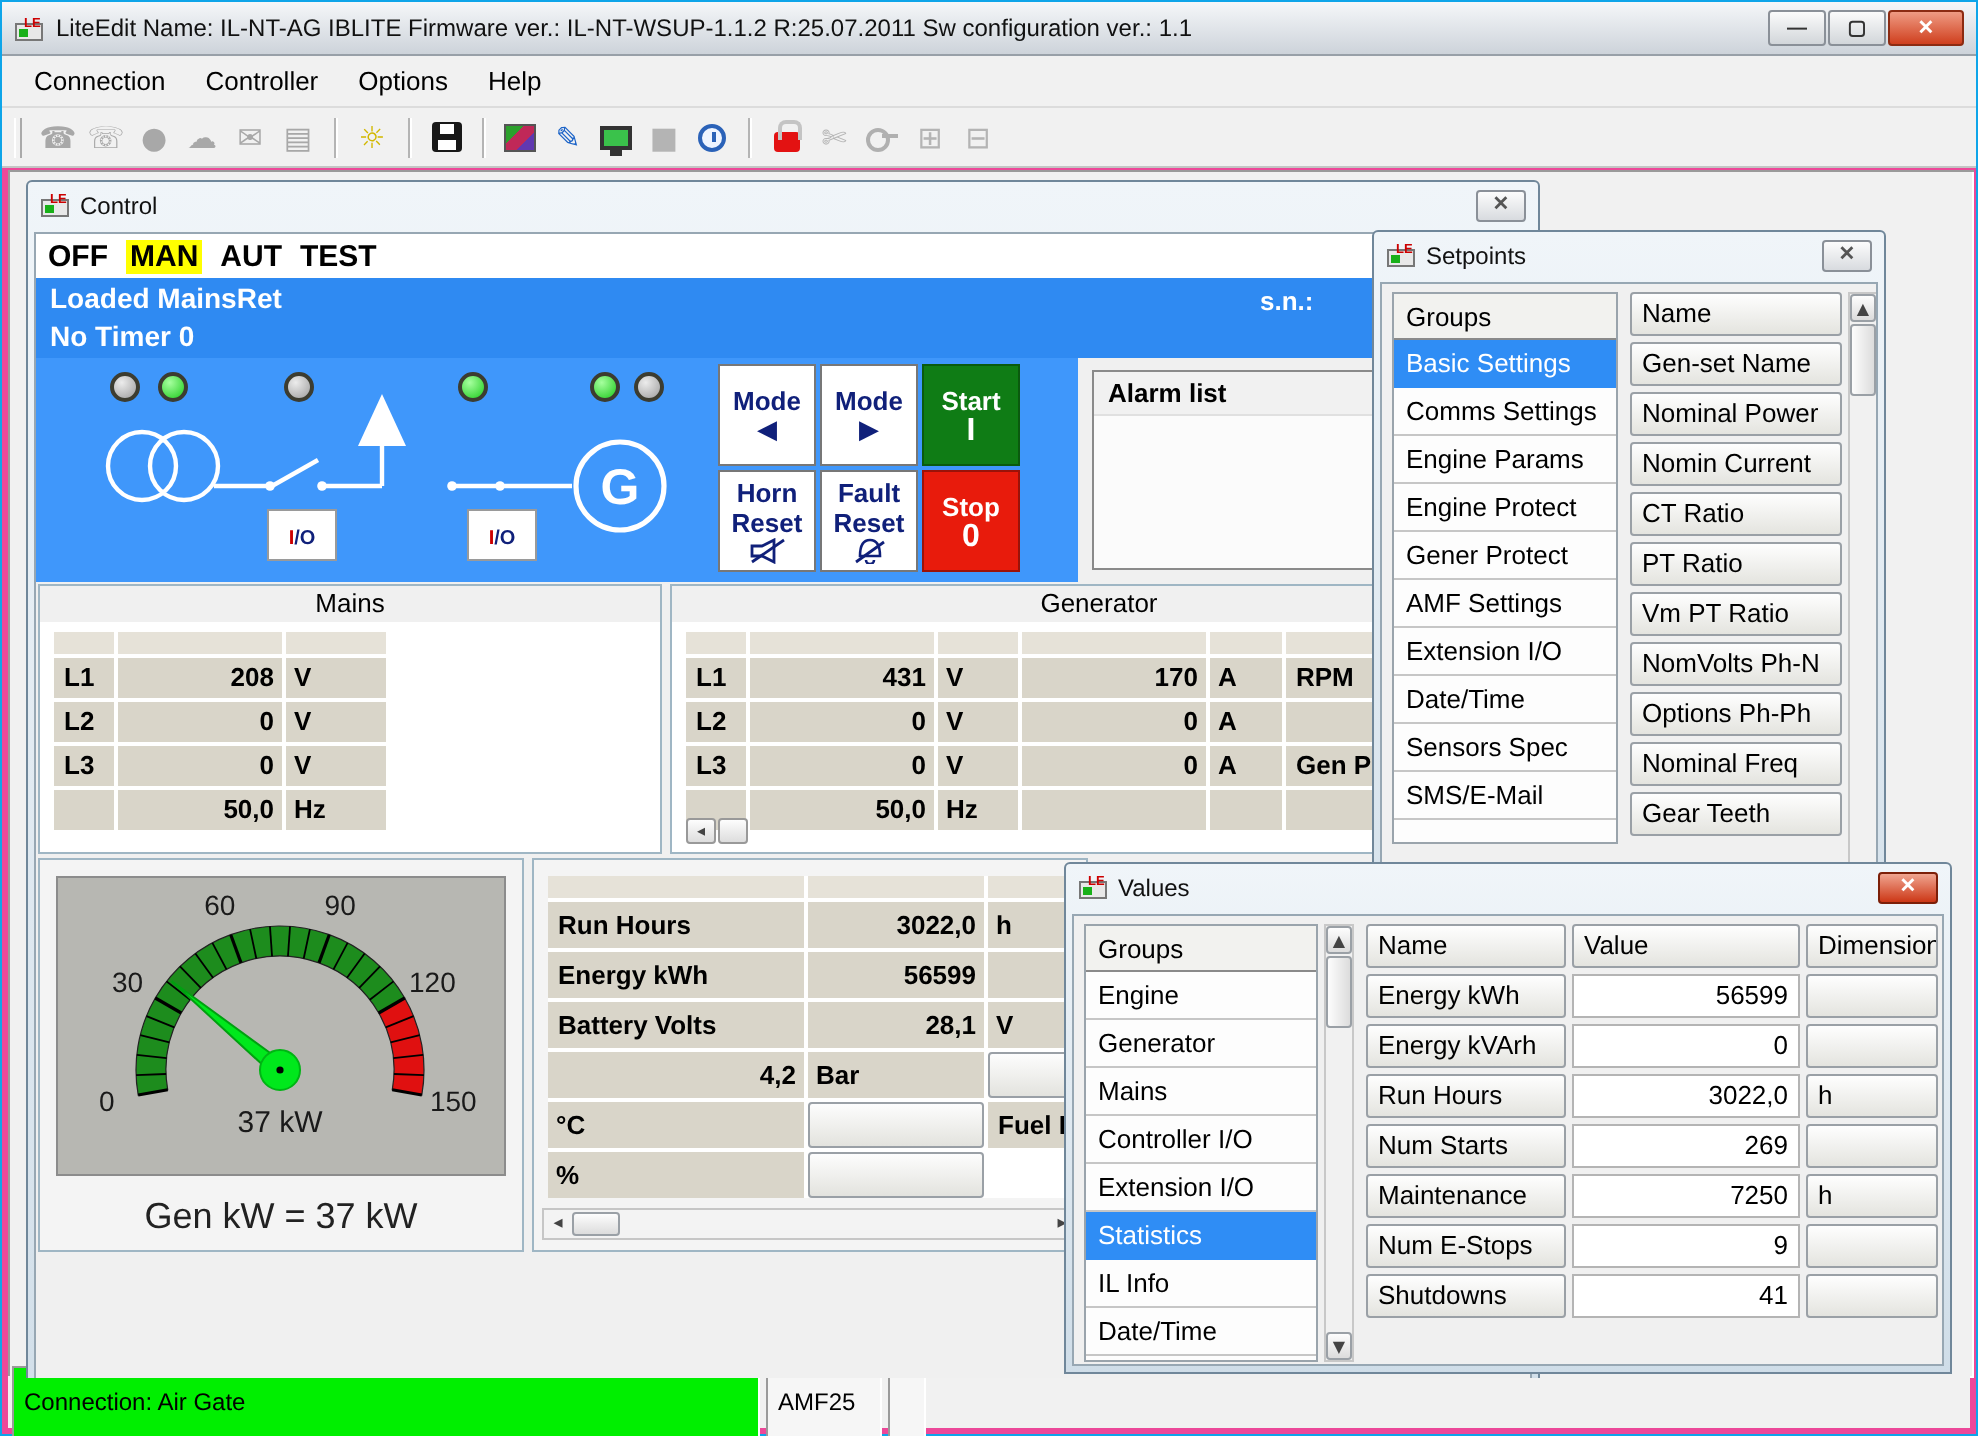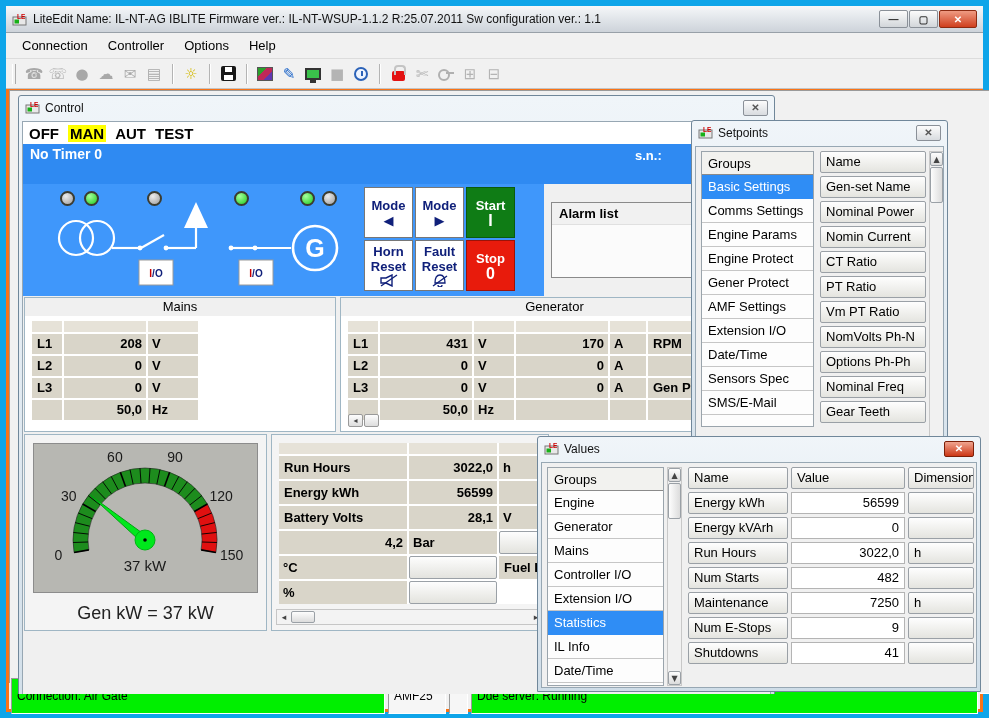--- a/index.html
+++ b/index.html
@@ -1,19 +1,19 @@
 <!DOCTYPE html>
 <html style="--highlight: #2f8df5; --bar-blue: #2f8af2; --mimic-blue: #3f97fb; --start-green: #0f7c15; --stop-red: #e81b0c; --man-yellow: #ffff00; --status-green: #00ef00;"><head>
 <meta charset="utf-8">
 <style>
   * { box-sizing: border-box; margin:0; padding:0; }
   html,body { width:989px; height:718px; overflow:hidden; }
   body { font-family:"Liberation Sans", sans-serif; position:relative; background:#fff; }
 
-  #app { position:absolute; inset:0; background:#f97316; border:6px solid #0ea5e9; }
+  #app { position:absolute; inset:0; background:#ec4899; border:1px solid #0ea5e9; }
 
   
   .titlebar { height:27px; background:linear-gradient(#f5f7f9,#cdd3da); display:flex; align-items:center; padding:0 6px; border-bottom:1px solid #98a0a8; }
   .titlebar .title { font-size:12px; color:#111; margin-left:6px; white-space:nowrap; }
   .winbtns { margin-left:auto; display:flex; gap:1px; }
   .wbtn { width:29px; height:18px; border:1px solid #8a9098; border-radius:2px; background:linear-gradient(#fbfbfb,#d2d6da); display:flex; align-items:center; justify-content:center; font-size:10px; color:#333; font-weight:bold; }
   .wbtn.close { width:38px; background:linear-gradient(#ef9b83,#cf3f1e); border-color:#8c2b12; color:#fff; }
 
   
   .menubar { height:26px; background:#f1f1f1; display:flex; align-items:center; padding:0 6px; font-size:13px; border-bottom:1px solid #dcdcdc; }
@@ -68,21 +68,21 @@
   .mimic { width:521px; background:var(--mimic-blue,#3f97fb); position:relative; }
   .led { position:absolute; top:7px; width:15px; height:15px; border-radius:50%; border:2px solid #3c3c30; }
   .led.on  { background:radial-gradient(circle at 35% 30%, #a6ff9e, #1ecb1e); }
   .led.off { background:radial-gradient(circle at 35% 30%, #ececec, #9d9d9d); }
   .btn-grid { position:absolute; left:341px; top:3px; display:grid; grid-template-columns:repeat(3,49px); grid-auto-rows:51px; gap:2px; }
   .mcell { background:#fff; border:1px solid #777; display:flex; flex-direction:column; align-items:center; justify-content:center; font-weight:bold; color:#10207a; font-size:13px; line-height:15px; text-align:center; }
   .mcell .arrow { font-family:"DejaVu Sans", sans-serif; font-size:13px; }
   .mcell.green { background:var(--start-green,#0f7c15); color:#fff; border-color:#0a5a0e; }
   .mcell.red   { background:var(--stop-red,#e81b0c); color:#fff; border-color:#9c1208; }
   .mcell .sub { font-size:16px; }
-  .alarm-wrap { flex:1; padding:18px 7px; }
+  .alarm-wrap { flex:1; padding:6px 7px; }
   .alarm-box { height:100%; border:1px solid #8a8a8a; background:#fbfbfb; }
   .alarm-hd { font-weight:bold; font-size:13px; padding:3px 7px; background:#f1f1f1; border-bottom:1px solid #e0e0e0; }
 
   .measure-row { position:absolute; left:0; right:0; top:174px; height:137px; display:flex; gap:4px; padding:1px; }
   .panel { border:1px solid #9fb6c4; background:#fff; position:relative; }
   .panel-cap { height:18px; background:#f0f0f0; text-align:center; font-size:13px; line-height:18px; }
   #mains-panel { width:312px; }
   #gen-panel { flex:1; }
   .grid-table { position:absolute; left:7px; top:23px; display:grid; gap:2px; background:#fff; }
   .gcell { background:#d9d5c9; font-size:13px; font-weight:bold; line-height:20px; height:20px; overflow:hidden; white-space:nowrap; }
@@ -205,20 +205,21 @@
       </div>
       <div class="child-body">
         <div class="mode-row" id="mode-row">
             <span class="mode">OFF</span>
             <span class="mode active">MAN</span>
             <span class="mode">AUT</span>
             <span class="mode">TEST</span>
           </div>
 
         <div class="blue-bar">
+          <div>Loaded MainsRet</div>
           <div>No Timer 0</div>
           <span class="sn">s.n.:</span>
         </div>
 
         <div class="mimic-row">
           <div class="mimic" id="mimic">
             <svg style="position:absolute;left:32px;top:14px" width="300" height="92" viewBox="0 0 300 92">
               <g stroke="#fff" stroke-width="2.2" fill="none">
                 <circle cx="21" cy="40" r="17"></circle>
                 <circle cx="42" cy="40" r="17"></circle>
@@ -522,37 +523,36 @@
             <div class="bcell">Energy kWh</div>
             <div class="vval">56599</div>
             <div class="bcell"></div>
             <div class="bcell">Energy kVArh</div>
             <div class="vval">0</div>
             <div class="bcell"></div>
             <div class="bcell">Run Hours</div>
             <div class="vval">3022,0</div>
             <div class="bcell">h</div>
             <div class="bcell">Num Starts</div>
-            <div class="vval">482</div>
+            <div class="vval">269</div>
             <div class="bcell"></div>
             <div class="bcell">Maintenance</div>
             <div class="vval">7250</div>
             <div class="bcell">h</div>
             <div class="bcell">Num E-Stops</div>
             <div class="vval">9</div>
             <div class="bcell"></div>
             <div class="bcell">Shutdowns</div>
             <div class="vval">41</div>
             <div class="bcell"></div>
           </div>
       </div>
     </div>
 
   </div>
 
   <div id="status">
     <div class="sp green">Connection: Air Gate</div>
     <div class="sp mid">AMF25</div>
     <div class="sp tiny"></div>
-    <div class="sp green2">Dde server: Running</div>
   </div>
 
 </div>
 
 </body></html>

